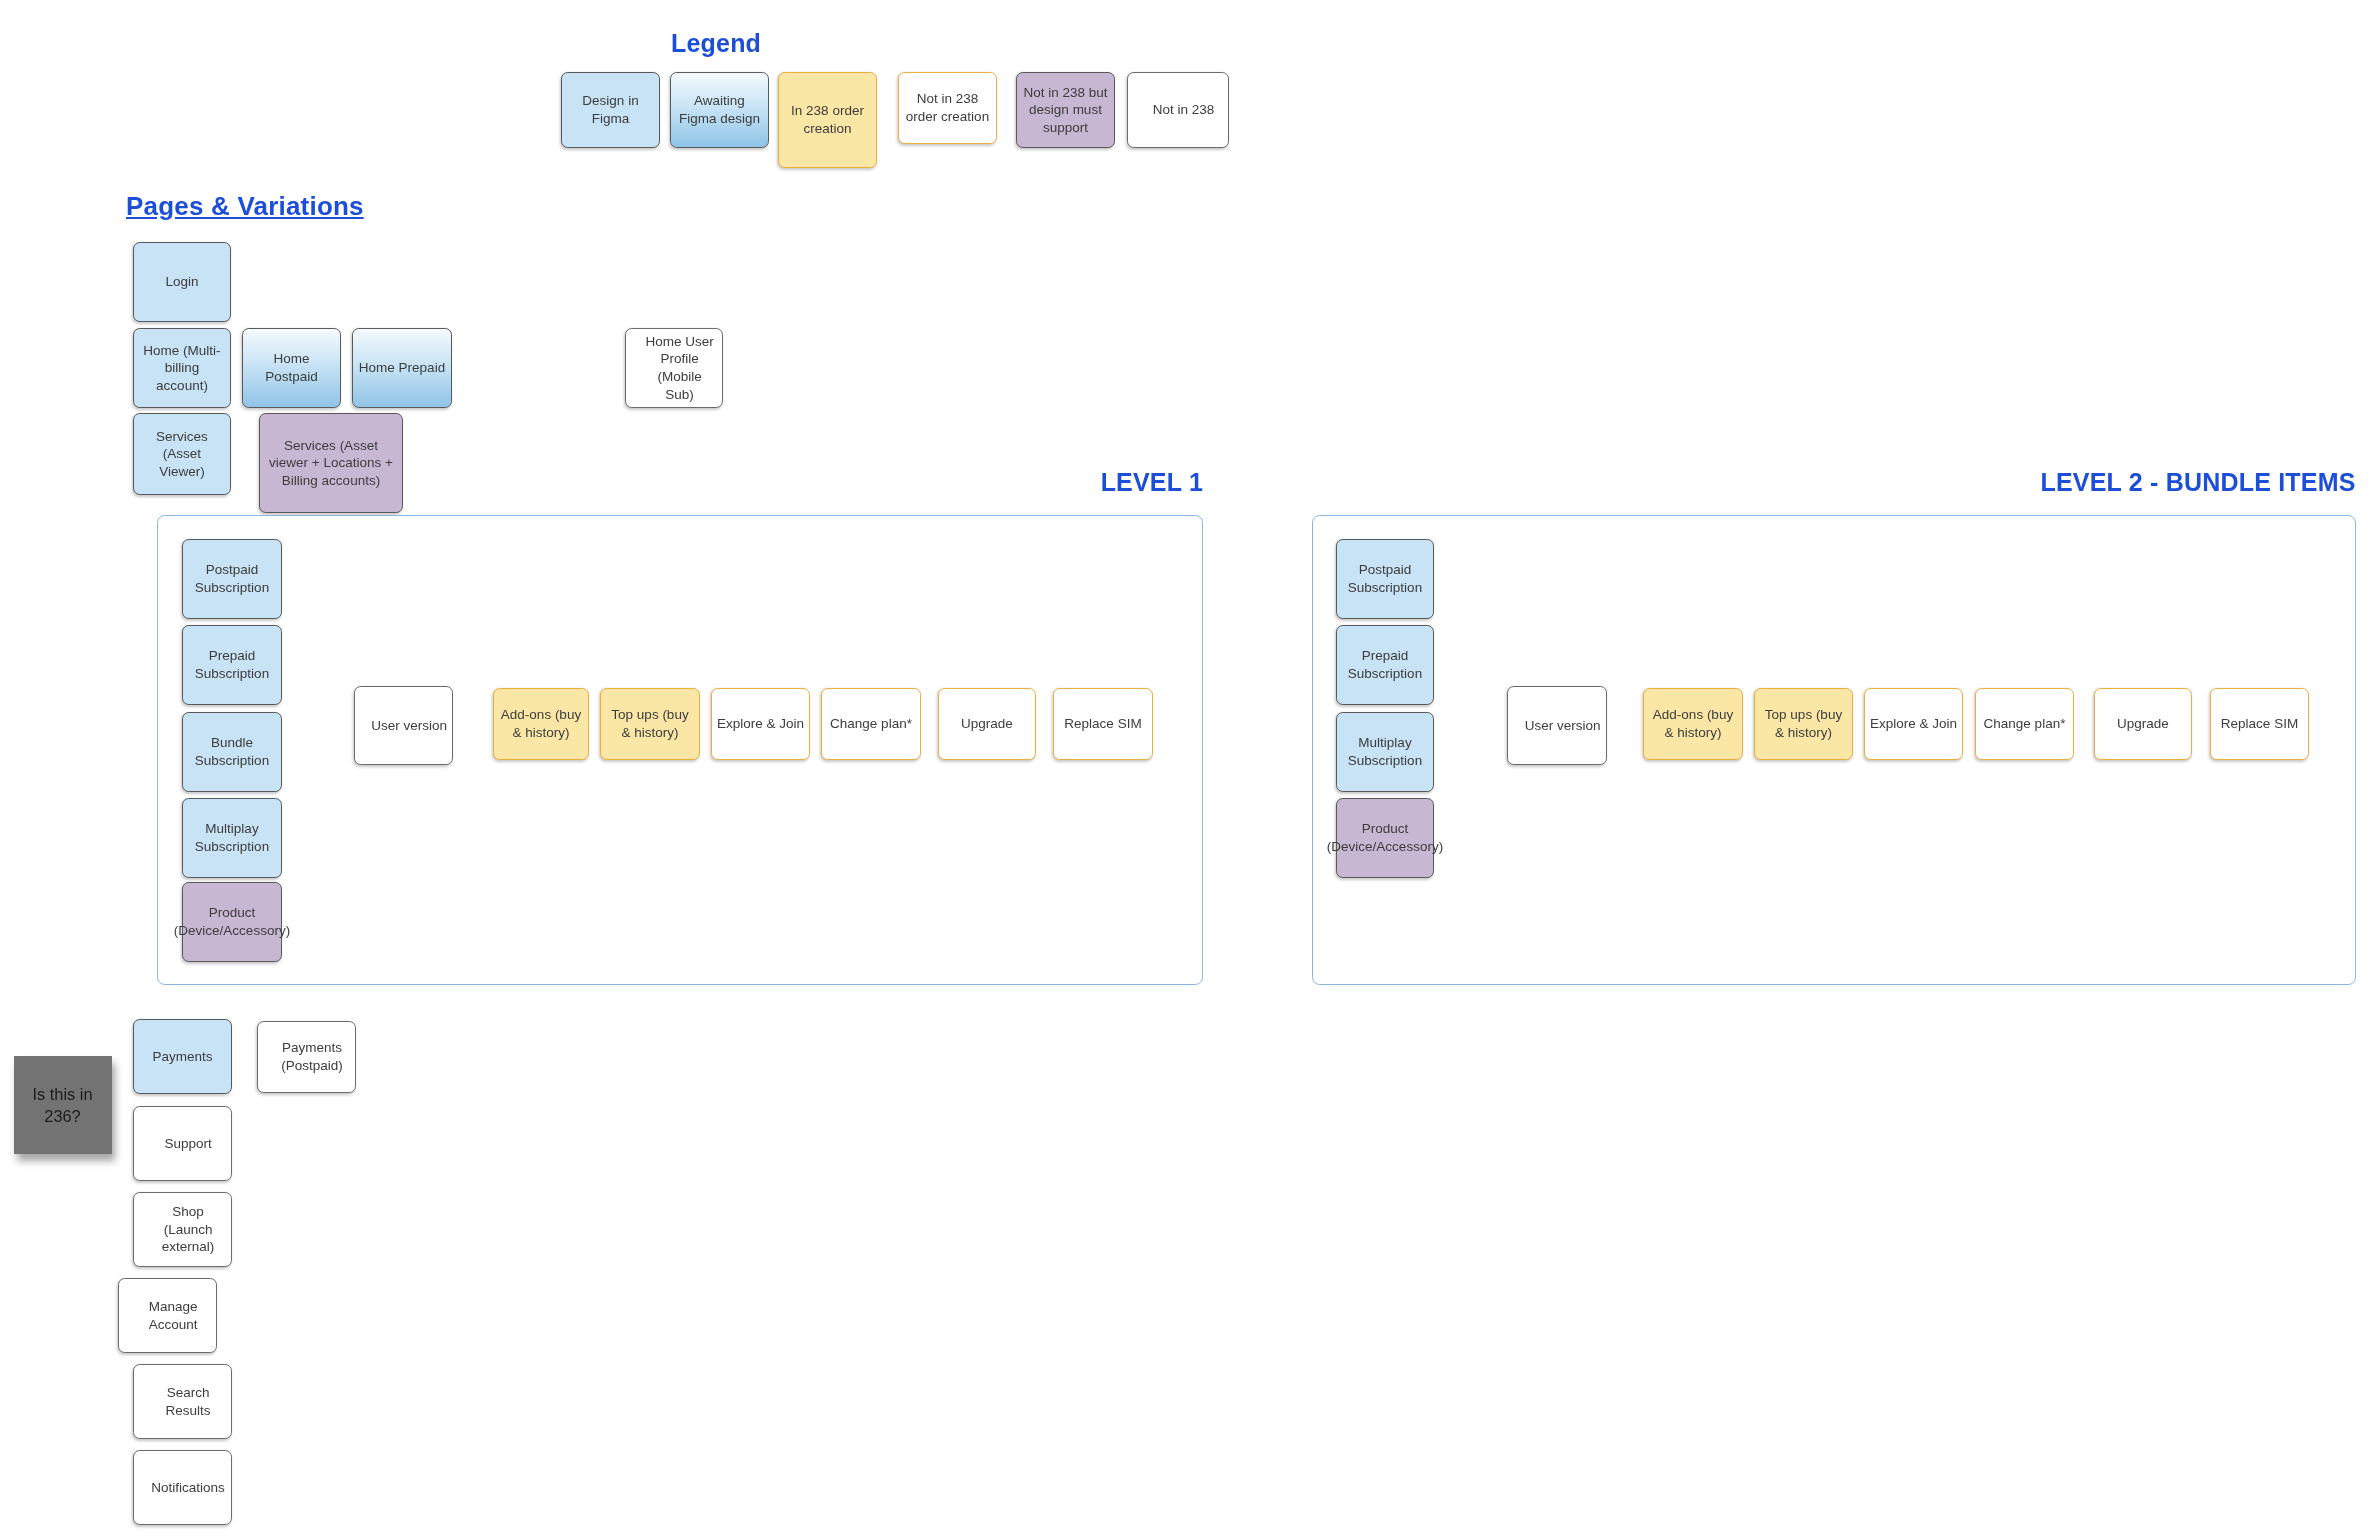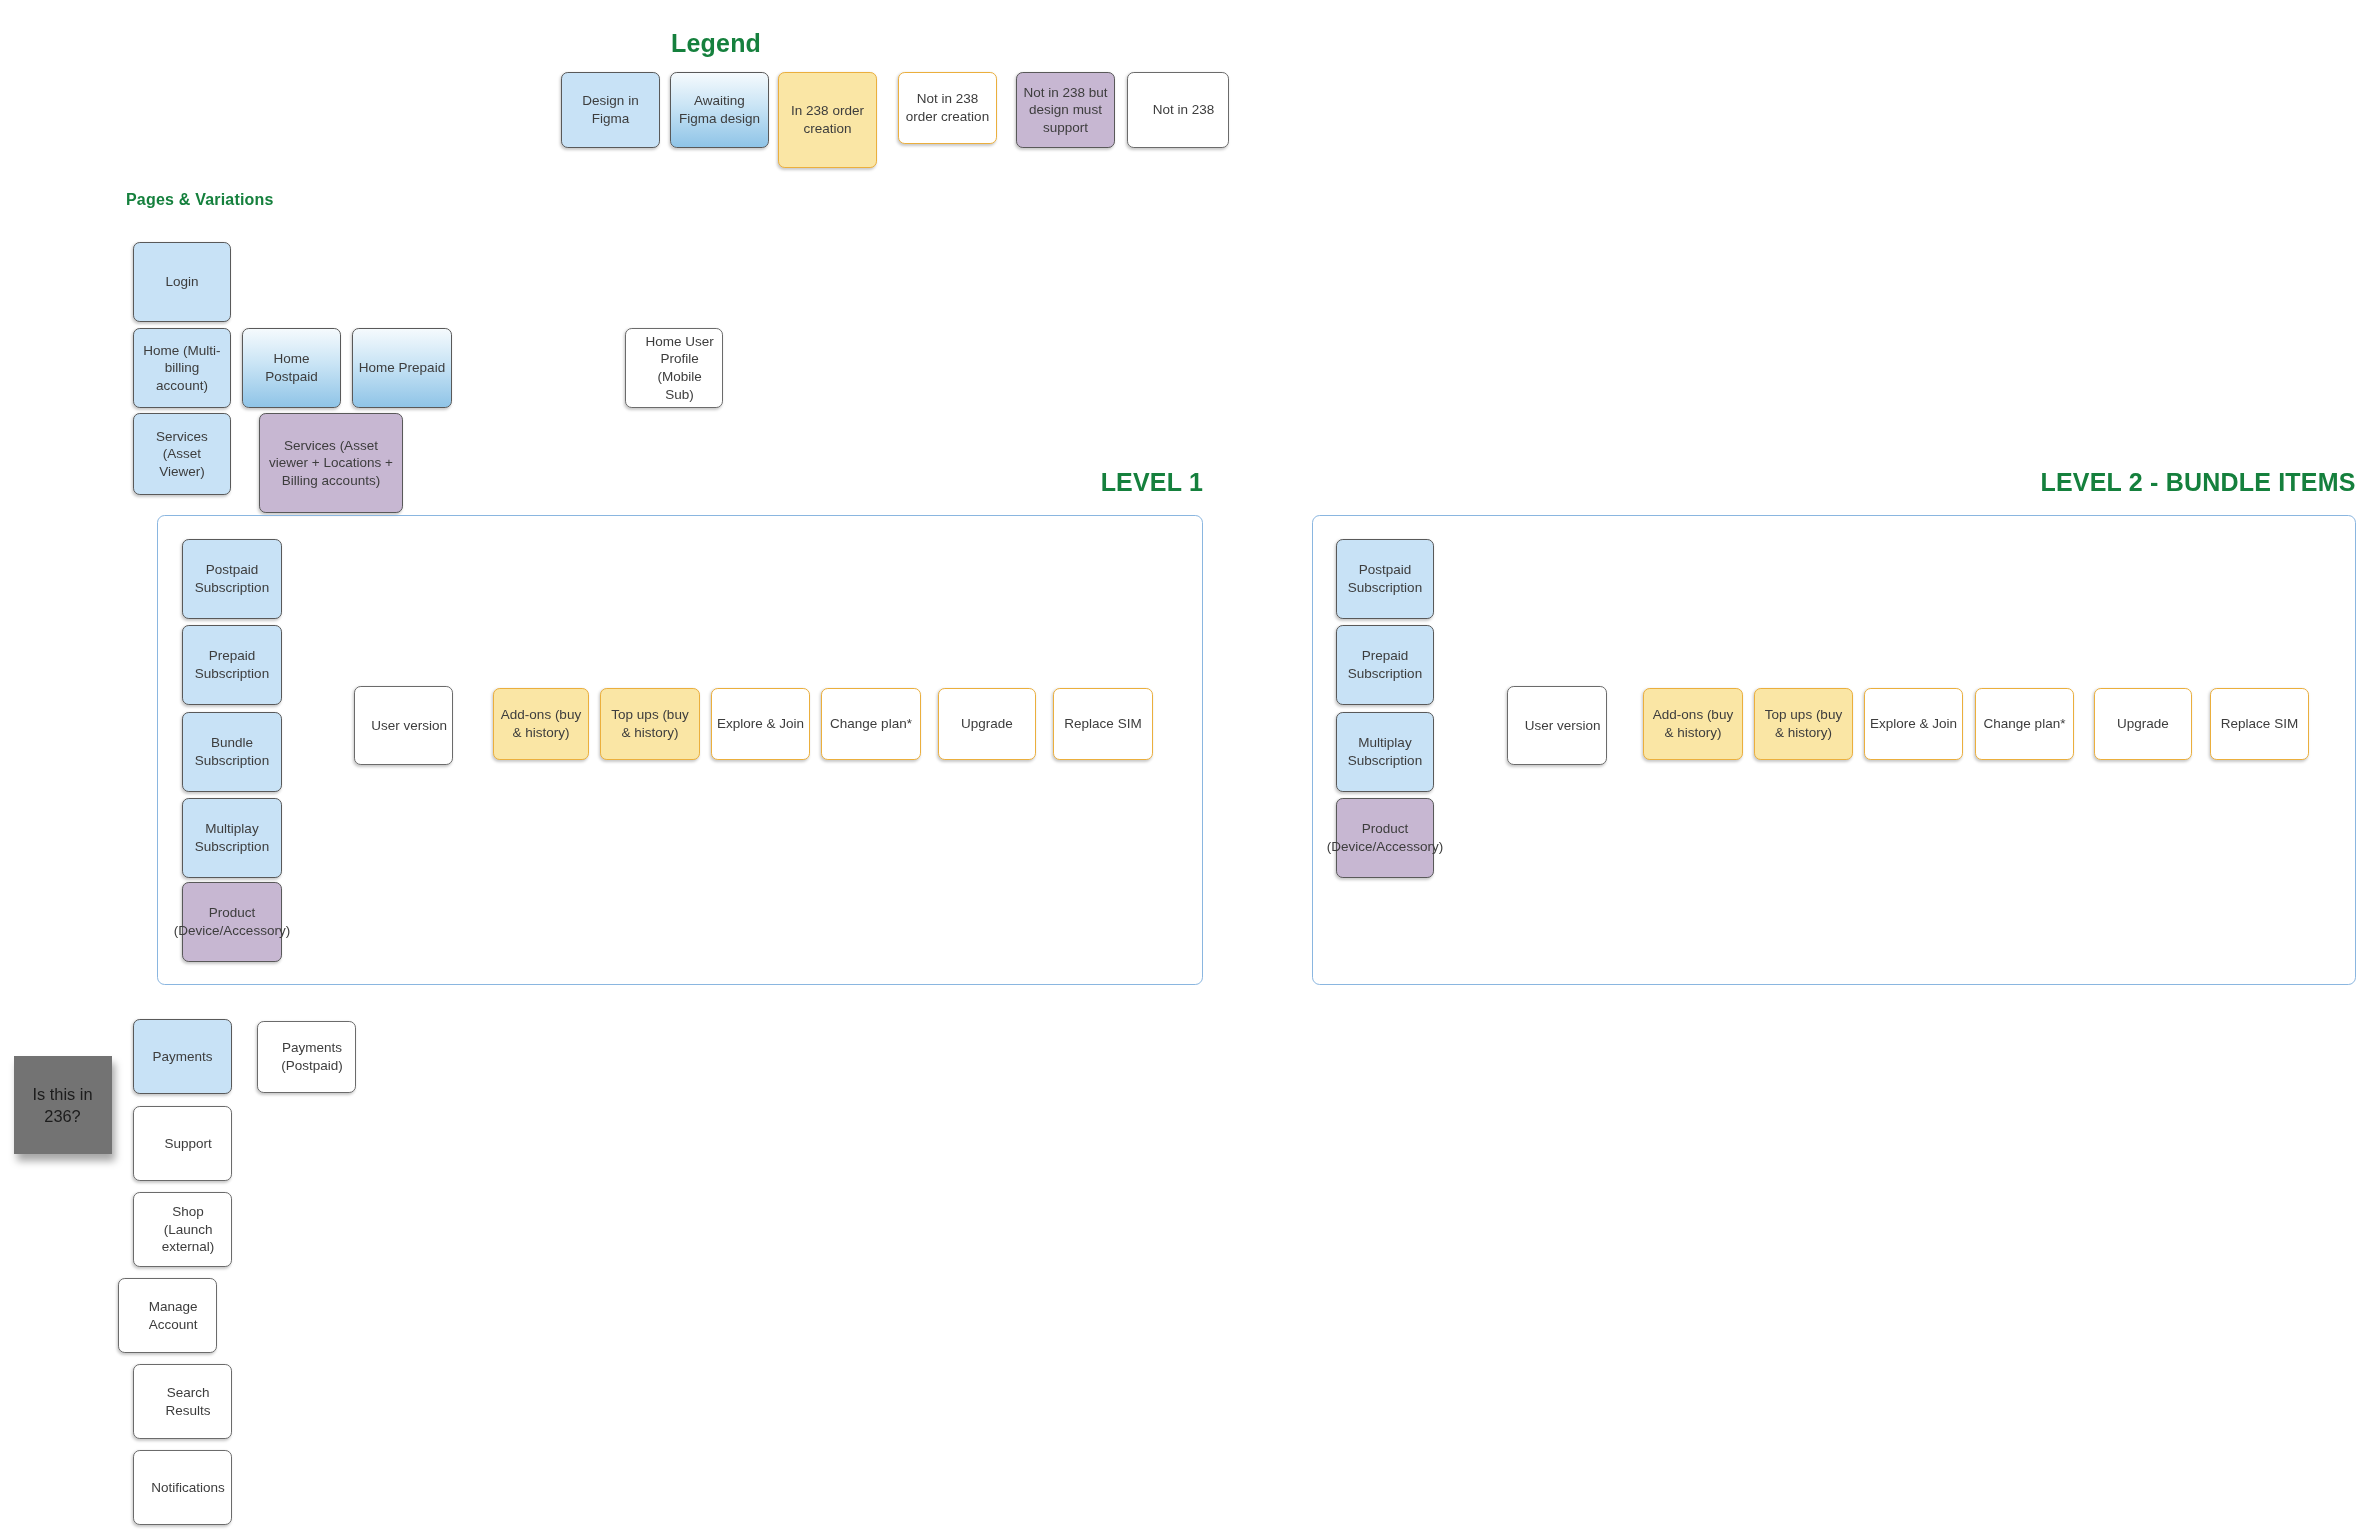--- a/index.html
+++ b/index.html
@@ -1,21 +1,21 @@
 <!DOCTYPE html>
 <html><head>
 <meta charset="utf-8">
 <style>
   html,body{margin:0;padding:0;}
   body{
     width:2373px;height:1537px;position:relative;background:#ffffff;
     font-family:"Liberation Sans", sans-serif;overflow:hidden;
   }
   .heading{
-    position:absolute;font-weight:bold;font-size:25px;color:#15803d;
+    position:absolute;font-weight:bold;font-size:25px;color:#1d4ed8;
     white-space:nowrap;letter-spacing:0.2px;text-align:center;
   }
   .box{
     position:absolute;box-sizing:border-box;border-radius:6.8px;
     display:flex;align-items:center;justify-content:center;text-align:center;
     font-size:13.5px;line-height:1.3;color:#3d3d3d;padding:4.8px;
     box-shadow:-1px 1.9px 2.9px rgba(0,0,0,0.22);
   }
   .solid-blue{background:#C8E2F6;border:1.9px solid #595959;}
   .gradient-blue{background:linear-gradient(180deg,#F5FAFD 0%,#C9E4F5 45%,#8FC4E7 100%);border:1.9px solid #595959;}
@@ -39,21 +39,21 @@
 
 <div class="heading" style="left:671px;top:29px;">Legend</div>
 
 <div class="box solid-blue" style="left:561px;top:72px;width:99px;height:76px;">Design in Figma</div>
 <div class="box gradient-blue" style="left:670px;top:72px;width:99px;height:76px;">Awaiting Figma design</div>
 <div class="box yellow" style="left:778px;top:72px;width:99px;height:96px;">In 238 order creation</div>
 <div class="box yellow-outline" style="left:898px;top:72px;width:99px;height:72px;">Not in 238 order creation</div>
 <div class="box purple" style="left:1016px;top:72px;width:99px;height:76px;">Not in 238 but design must support</div>
 <div class="box white" style="left:1127px;top:72px;width:102px;height:76px;">Not in 238</div>
 
-<div class="heading" style="left:126px;top:191px;font-size:16px;">Pages &amp; Variations</div>
+<div class="heading" style="left:126px;top:191px;font-size:26px;text-decoration:underline;">Pages &amp; Variations</div>
 
 <div class="box solid-blue" style="left:133px;top:242px;width:98px;height:80px;">Login</div>
 <div class="box solid-blue" style="left:133px;top:328px;width:98px;height:80px;">Home (Multi-billing account)</div>
 <div class="box gradient-blue" style="left:242px;top:328px;width:99px;height:80px;">Home Postpaid</div>
 <div class="box gradient-blue" style="left:352px;top:328px;width:100px;height:80px;">Home Prepaid</div>
 <div class="box white" style="left:625px;top:328px;width:98px;height:80px;">Home User Profile (Mobile Sub)</div>
 <div class="box solid-blue" style="left:133px;top:413px;width:98px;height:82px;">Services (Asset Viewer)</div>
 <div class="box purple" style="left:259px;top:413px;width:144px;height:100px;">Services (Asset viewer + Locations + Billing accounts)</div>
 
 <div class="heading" style="right:1170px;top:468px;">LEVEL 1</div>

